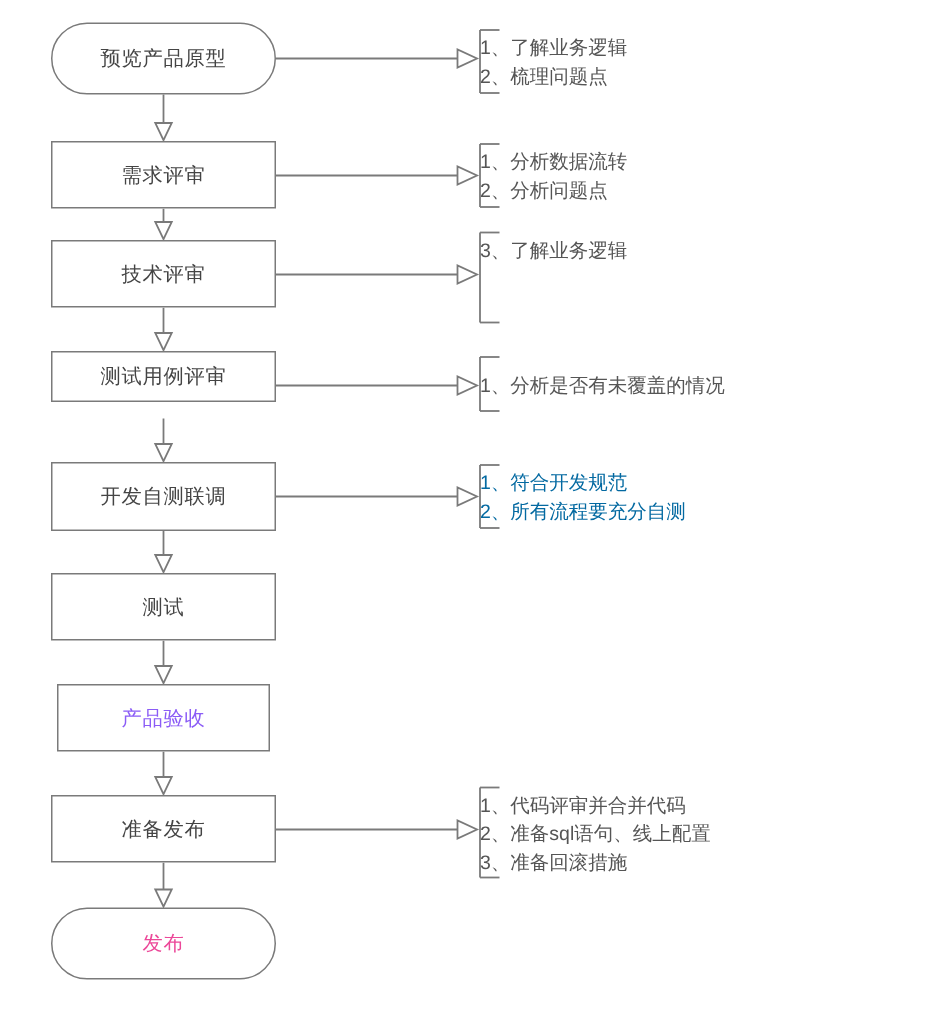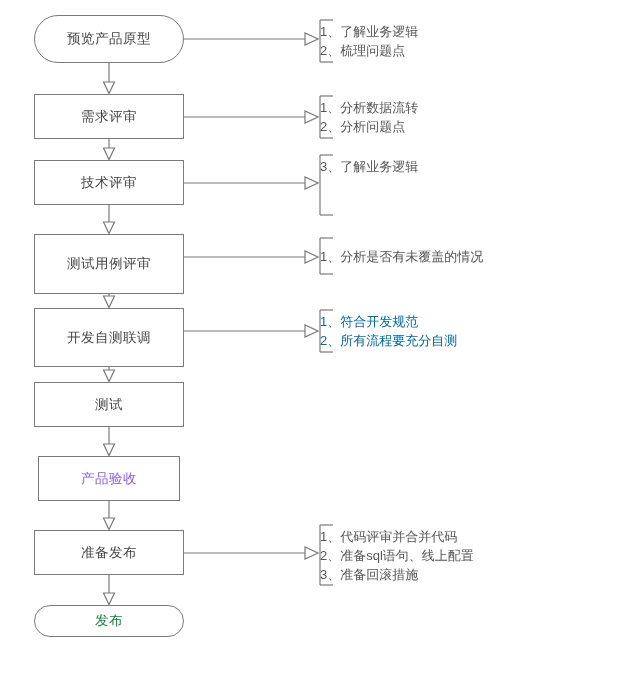--- a/index.html
+++ b/index.html
@@ -156,36 +156,36 @@
   <div id="nodes-layer">
       <div class="node terminator" style="left: 34px; top: 15px; width: 150px; height: 48px; border-color: rgb(122, 122, 122); color: rgb(68, 68, 68);">
         <span class="node-label">预览产品原型</span>
       </div>
       <div class="node" style="left: 34px; top: 94px; width: 150px; height: 45px; border-color: rgb(122, 122, 122); color: rgb(68, 68, 68);">
         <span class="node-label">需求评审</span>
       </div>
       <div class="node" style="left: 34px; top: 160px; width: 150px; height: 45px; border-color: rgb(122, 122, 122); color: rgb(68, 68, 68);">
         <span class="node-label">技术评审</span>
       </div>
-      <div class="node" style="left: 34px; top: 234px; width: 150px; height: 60px; border-color: rgb(122, 122, 122); color: rgb(68, 68, 68);">
+      <div class="node" style="left: 34px; top: 234px; width: 150px; height: 34px; border-color: rgb(122, 122, 122); color: rgb(68, 68, 68);">
         <span class="node-label">测试用例评审</span>
       </div>
-      <div class="node" style="left: 34px; top: 308px; width: 150px; height: 59px; border-color: rgb(122, 122, 122); color: rgb(68, 68, 68);">
+      <div class="node" style="left: 34px; top: 308px; width: 150px; height: 46px; border-color: rgb(122, 122, 122); color: rgb(68, 68, 68);">
         <span class="node-label">开发自测联调</span>
       </div>
       <div class="node" style="left: 34px; top: 382px; width: 150px; height: 45px; border-color: rgb(122, 122, 122); color: rgb(68, 68, 68);">
         <span class="node-label">测试</span>
       </div>
       <div class="node" style="left: 38px; top: 456px; width: 142px; height: 45px; border-color: rgb(122, 122, 122); color: #8b5cf6;">
         <span class="node-label">产品验收</span>
       </div>
       <div class="node" style="left: 34px; top: 530px; width: 150px; height: 45px; border-color: rgb(122, 122, 122); color: rgb(68, 68, 68);">
         <span class="node-label">准备发布</span>
       </div>
-      <div class="node terminator" style="left: 34px; top: 605px; width: 150px; height: 32px; border-color: rgb(122, 122, 122); color: #15803d;">
+      <div class="node terminator" style="left: 34px; top: 605px; width: 150px; height: 48px; border-color: rgb(122, 122, 122); color: #ec4899;">
         <span class="node-label">发布</span>
       </div>
     </div>
   <div id="annotations-layer">
       <div class="annotation" style="left: 320px; top: 22px; color: rgb(85, 85, 85);">
         <span class="ann-line"><span class="ann-num">1、</span><span>了解业务逻辑</span></span>
         <span class="ann-line"><span class="ann-num">2、</span><span>梳理问题点</span></span>
       </div>
       <div class="annotation" style="left: 320px; top: 98px; color: rgb(85, 85, 85);">
         <span class="ann-line"><span class="ann-num">1、</span><span>分析数据流转</span></span>

